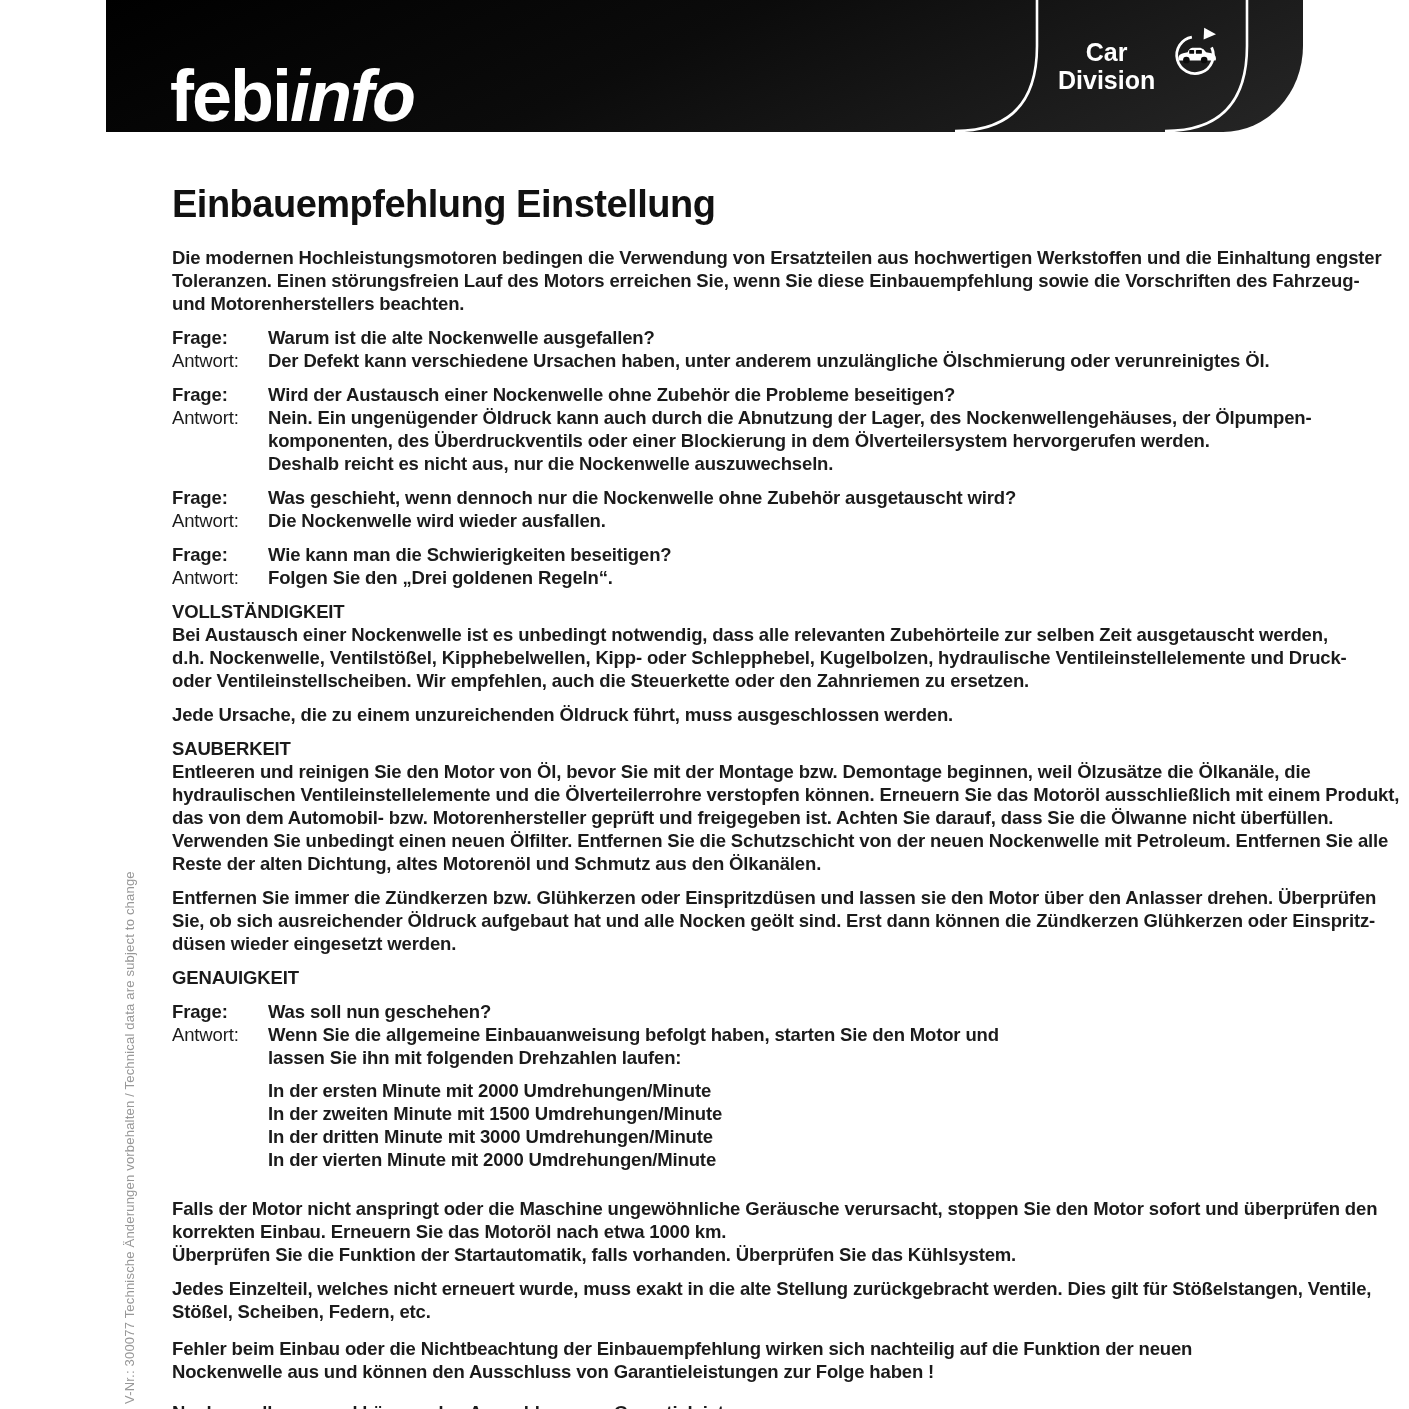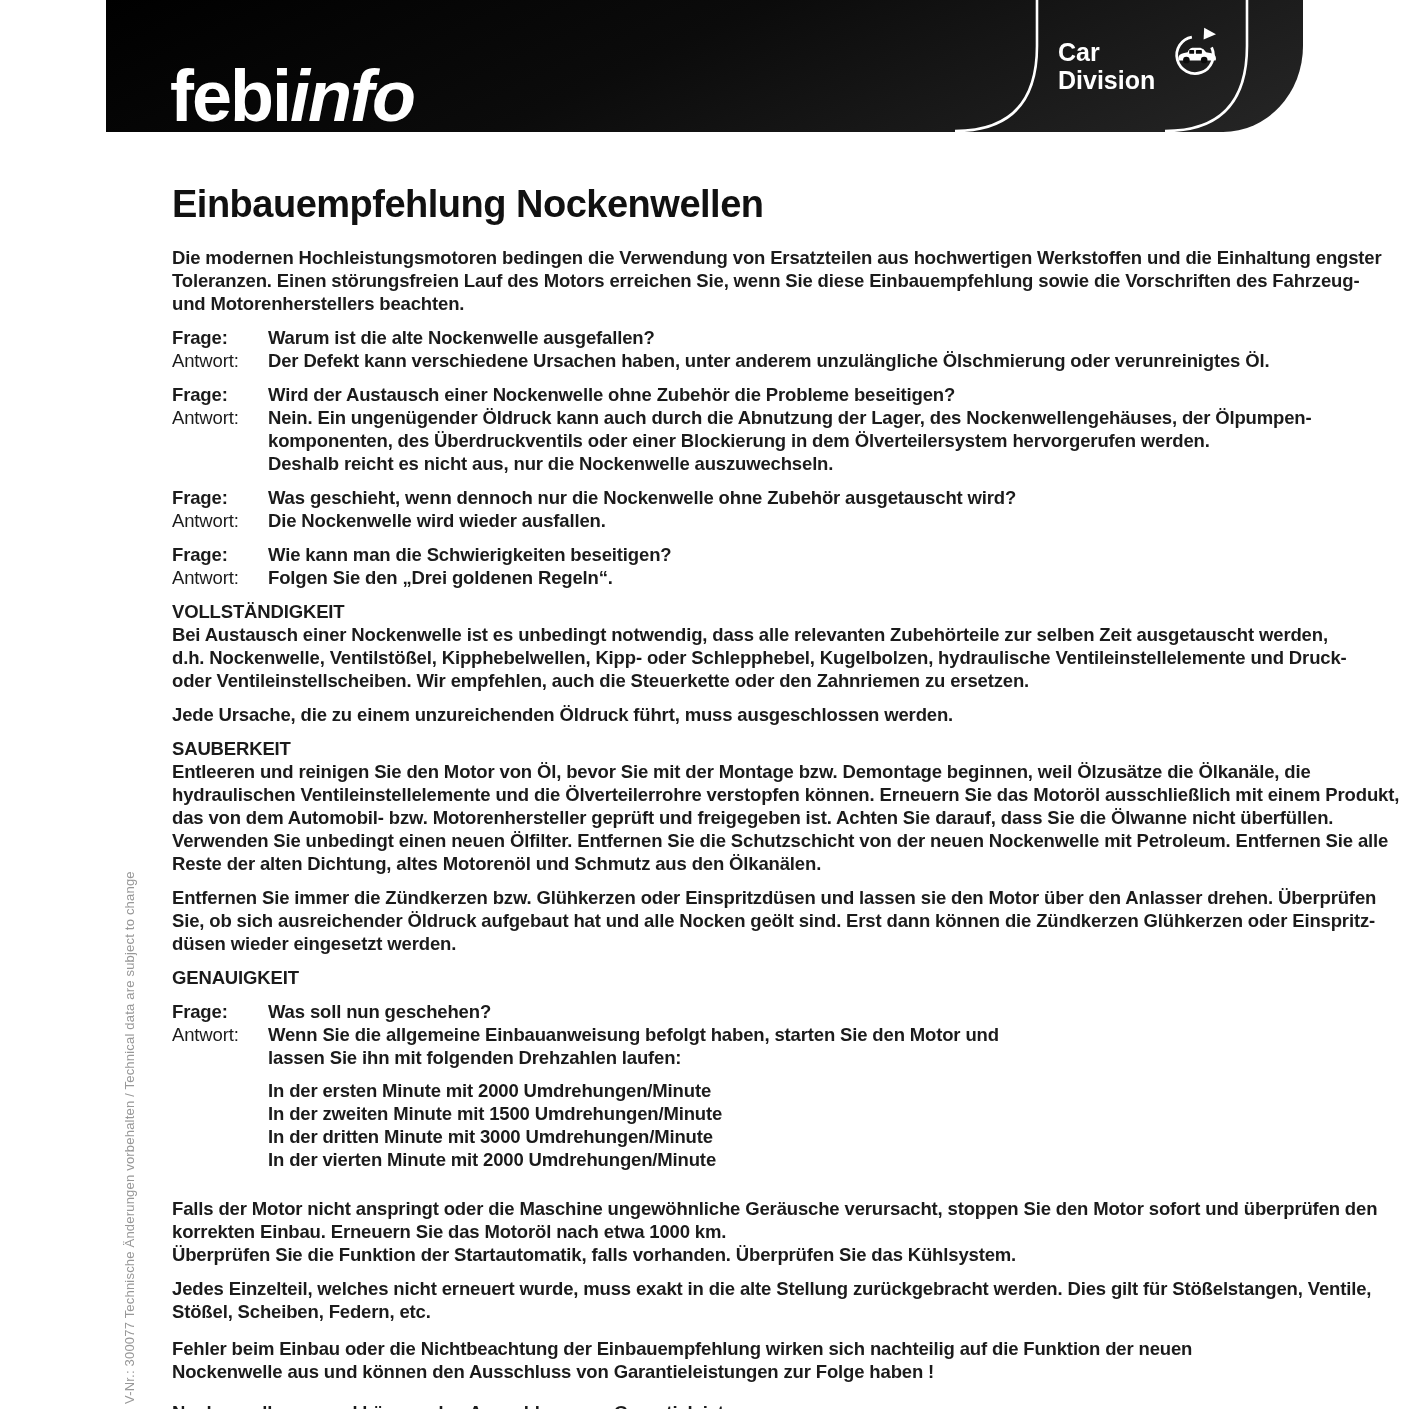--- a/index.html
+++ b/index.html
@@ -15,21 +15,21 @@
     background:linear-gradient(155deg,#000000 0%,#0b0b0b 45%,#262626 100%);
     border-bottom-right-radius:80px 86px;
   }
   .logo {
     position:absolute; left:64px; top:28px;
     font-size:72px; font-weight:bold; color:#ffffff; letter-spacing:-2px; line-height:1;margin-top:32px;
   }
   .logo .logo-info { font-style:italic; }
   .curves { position:absolute; left:0; top:0; }
   .division { position:absolute; left:952px; top:22px; display:flex; gap:12px; color:#ffffff; }
-  .division-text { font-size:25px; font-weight:bold; line-height:28px; padding-top:16px; }
+  .division-text { font-size:25px; font-weight:bold; line-height:28px; padding-top:16px;text-align:center; }
   .car-icon-box { width:56px; height:62px; }
 
   
   .side-note {
     position:absolute; left:122px; top:1404px;
     transform:rotate(-90deg); transform-origin:0 0;
     white-space:nowrap; font-size:13px; color:#979797; letter-spacing:0.2px;
   }
 
   
@@ -85,21 +85,21 @@
         <circle cx="18" cy="32.5" r="3.1" fill="#0b0b0b"></circle>
         <circle cx="34.5" cy="32.5" r="3.1" fill="#0b0b0b"></circle>
       </svg>
     </div>
   </header>
 
   <aside class="side-note">V-Nr.: 300077 Technische Änderungen vorbehalten / Technical data are subject to change</aside>
 
   <main class="content">
 
-    <h1 class="title">Einbauempfehlung Nockenwellen</h1>
+    <h1 class="title">Einbauempfehlung Einstellung</h1>
 
     <div class="para lines">
         <div>Die modernen Hochleistungsmotoren bedingen die Verwendung von Ersatzteilen aus hochwertigen Werkstoffen und die Einhaltung engster</div>
         <div>Toleranzen. Einen störungsfreien Lauf des Motors erreichen Sie, wenn Sie diese Einbauempfehlung sowie die Vorschriften des Fahrzeug-</div>
         <div>und Motorenherstellers beachten.</div>
       </div>
 
     <div class="qa">
       <div class="q">Frage:</div>
       <div class="q">Warum ist die alte Nockenwelle ausgefallen?</div>

